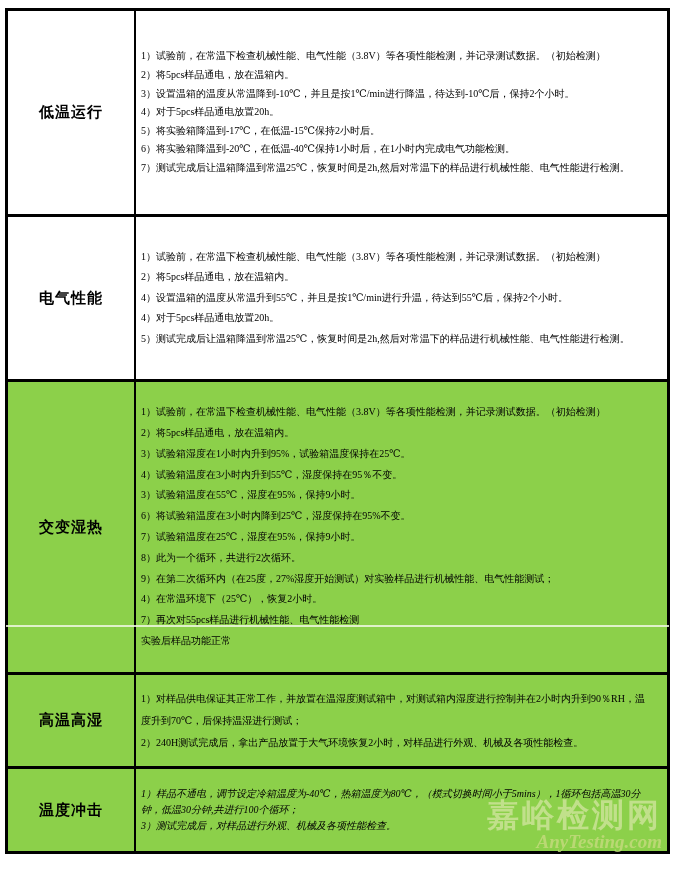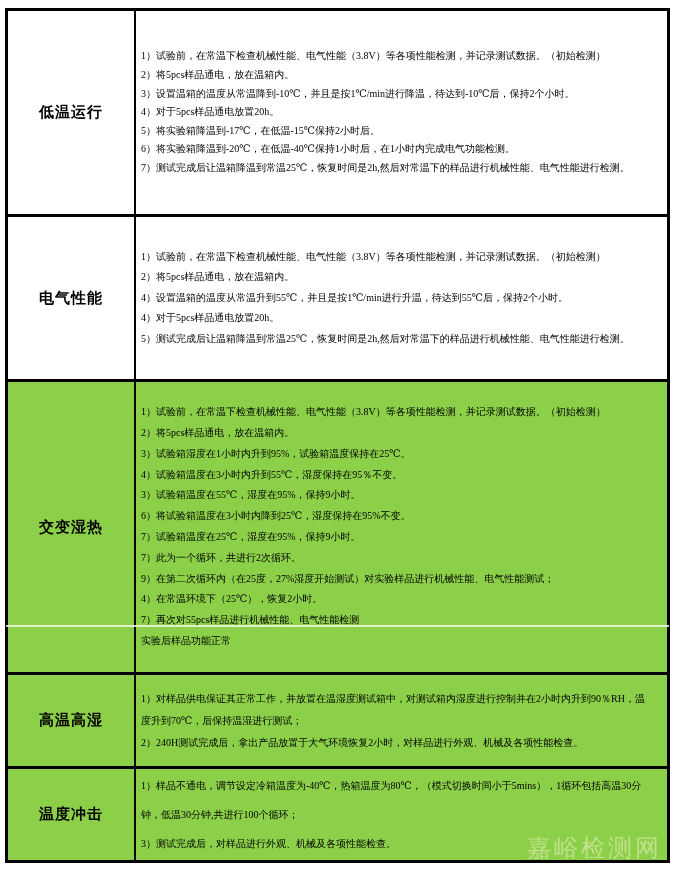--- a/index.html
+++ b/index.html
@@ -55,40 +55,40 @@
     word-break:break-all;
   }
   tr.r0 td{ height:206px; }
   tr.r0 .content-cell p{ line-height:18.6px; }
   tr.r1 td{ height:165px; }
   tr.r2 td{ height:293px; }
   tr.r2 .content-cell p{ line-height:20.8px; }
   tr.r3 td{ height:94px; }
   tr.r3 .content-cell p{ line-height:22px; }
   tr.r4 td{ height:82px; }
-  tr.r4 .content-cell p{ line-height:29px; }
+  tr.r4 .content-cell p{ line-height:16px;font-style:italic; }
   .subrow-divider{
     position:absolute;
     left:1px; top:617px;
     width:663px; height:2px;
     background:var(--divider);
     opacity:.85;
     z-index:2;
   }
   .watermark{
     position:absolute;
     right:8px; bottom:3px;
     text-align:right;
     z-index:3;
     pointer-events:none;
     line-height:1;
   }
   .wm-cn{
-    font-size:24px;
-    font-weight:normal;
+    font-size:32px;
+    font-weight:bold;
     letter-spacing:3px;
     color:var(--wm-cn);
     opacity:.8;
   }
   .wm-en{
     font-size:19px;
     font-weight:bold;
     font-style:italic;
     color:var(--wm-en);
     opacity:.8;
@@ -126,21 +126,21 @@
       <tr class="r2 highlight sep">
         <td class="label-cell">交变湿热</td>
         <td class="content-cell">
             <p>1）试验前，在常温下检查机械性能、电气性能（3.8V）等各项性能检测，并记录测试数据。（初始检测）</p>
             <p>2）将5pcs样品通电，放在温箱内。</p>
             <p>3）试验箱湿度在1小时内升到95%，试验箱温度保持在25℃。</p>
             <p>4）试验箱温度在3小时内升到55℃，湿度保持在95％不变。</p>
             <p>3）试验箱温度在55℃，湿度在95%，保持9小时。</p>
             <p>6）将试验箱温度在3小时内降到25℃，湿度保持在95%不变。</p>
             <p>7）试验箱温度在25℃，湿度在95%，保持9小时。</p>
-            <p>7）此为一个循环，共进行2次循环。</p>
+            <p>8）此为一个循环，共进行2次循环。</p>
             <p>9）在第二次循环内（在25度，27%湿度开始测试）对实验样品进行机械性能、电气性能测试；</p>
             <p>4）在常温环境下（25℃），恢复2小时。</p>
             <p>7）再次对55pcs样品进行机械性能、电气性能检测</p>
             <p>实验后样品功能正常</p>
           </td>
       </tr>
       <tr class="r3 highlight sep">
         <td class="label-cell">高温高湿</td>
         <td class="content-cell">
             <p>1）对样品供电保证其正常工作，并放置在温湿度测试箱中，对测试箱内湿度进行控制并在2小时内升到90％RH，温度升到70℃，后保持温湿进行测试；</p>
@@ -154,14 +154,15 @@
             <p>3）测试完成后，对样品进行外观、机械及各项性能检查。</p>
           </td>
       </tr>
     </tbody>
   </table>
 
   <div class="subrow-divider"></div>
 
   <div class="watermark">
     <div class="wm-cn">嘉峪检测网</div>
+    <div class="wm-en">AnyTesting.com</div>
   </div>
 </div>
 
 </body></html>

